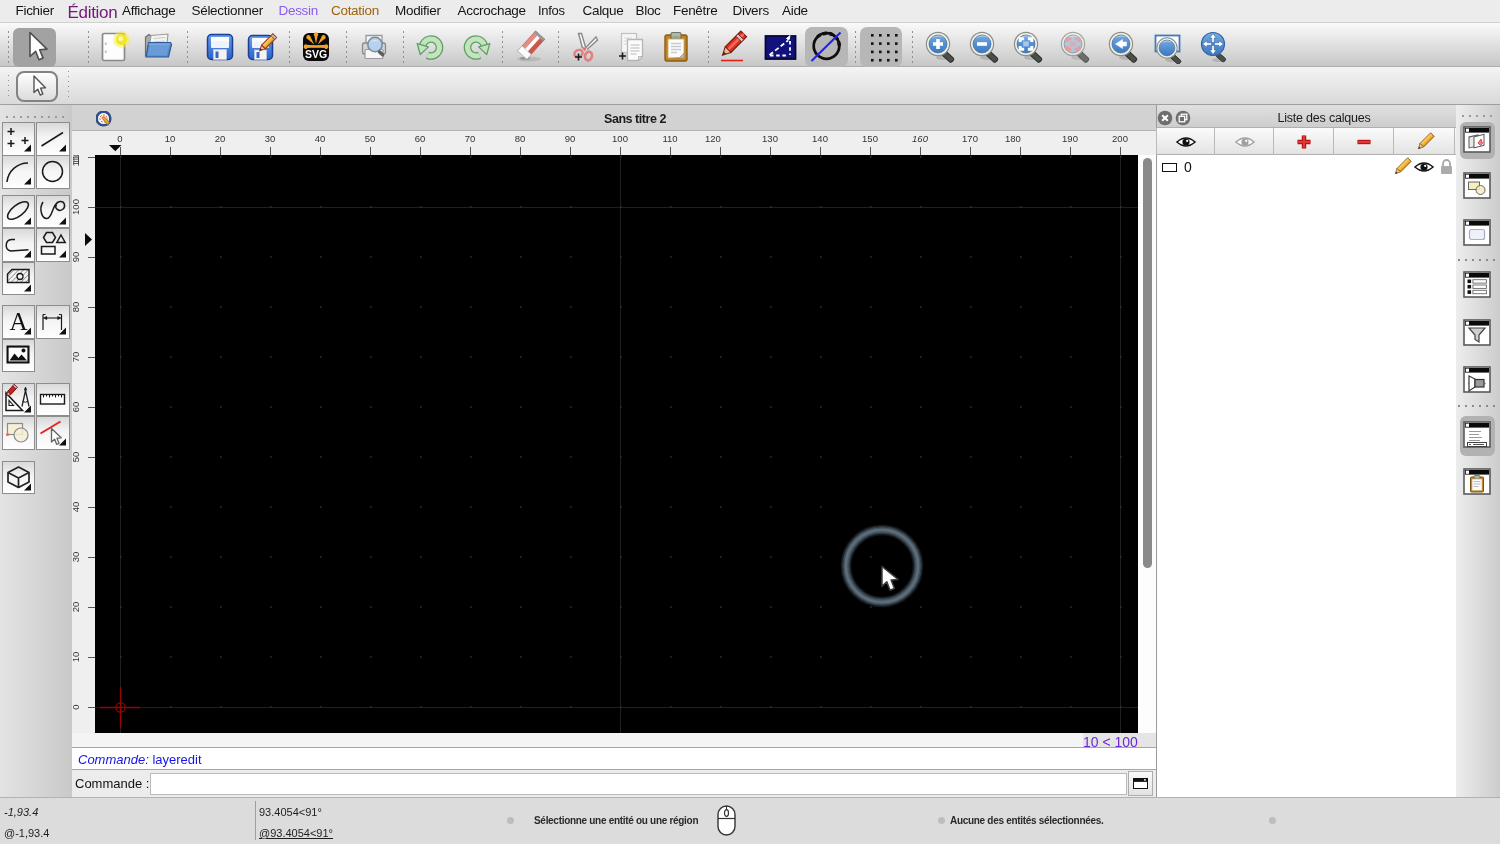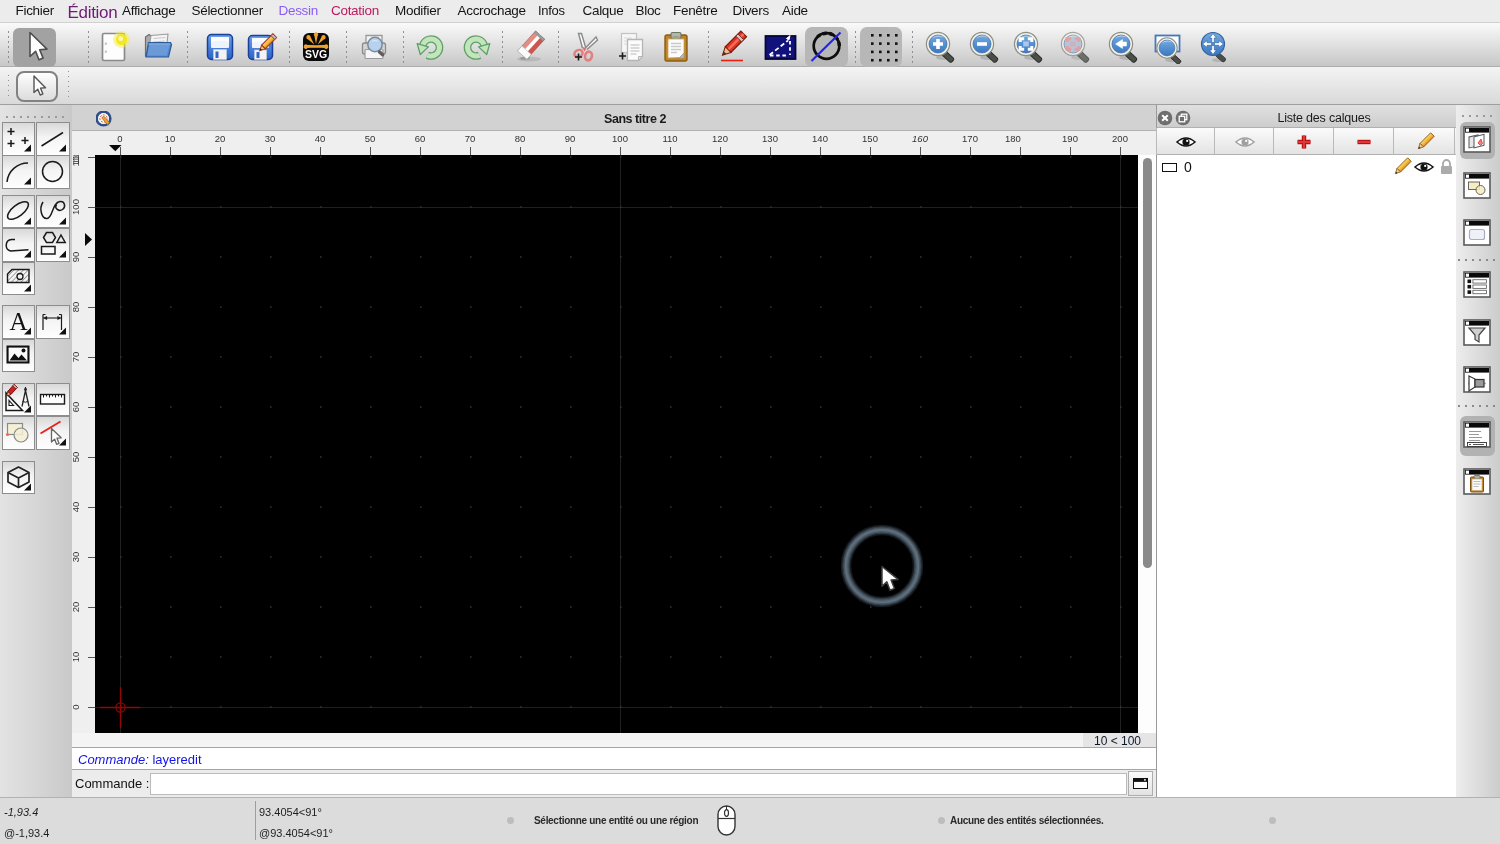--- a/index.html
+++ b/index.html
@@ -6,21 +6,21 @@
 body{font-family:"Liberation Sans",sans-serif;background:#ececec;position:relative;}
 .abs{position:absolute;}
 </style></head>
 <body>
 <div class="abs" style="left:0;top:0;width:1500px;height:22px;background:#ececec;">
     <span class="abs" style="left:15.5px;top:3px;font-size:13.5px;color:#141414;letter-spacing:-0.3px;">Fichier</span>
     <span class="abs" style="left:67.5px;top:3px;font-size:17px;color:#701a75;letter-spacing:-0.3px;">Édition</span>
     <span class="abs" style="left:122px;top:3px;font-size:13.5px;color:#141414;letter-spacing:-0.3px;">Affichage</span>
     <span class="abs" style="left:191.5px;top:3px;font-size:13.5px;color:#141414;letter-spacing:-0.3px;">Sélectionner</span>
     <span class="abs" style="left:278.5px;top:3px;font-size:13.5px;color:#8b5cf6;letter-spacing:-0.3px;">Dessin</span>
-    <span class="abs" style="left:331px;top:3px;font-size:13.5px;color:#be185d;letter-spacing:-0.3px;">Cotation</span>
+    <span class="abs" style="left:331px;top:3px;font-size:13.5px;color:#a16207;letter-spacing:-0.3px;">Cotation</span>
     <span class="abs" style="left:395px;top:3px;font-size:13.5px;color:#141414;letter-spacing:-0.3px;">Modifier</span>
     <span class="abs" style="left:457.5px;top:3px;font-size:13.5px;color:#141414;letter-spacing:-0.3px;">Accrochage</span>
     <span class="abs" style="left:538px;top:3px;font-size:13px;color:#141414;letter-spacing:-0.3px;">Infos</span>
     <span class="abs" style="left:582.5px;top:3px;font-size:13.5px;color:#141414;letter-spacing:-0.3px;">Calque</span>
     <span class="abs" style="left:635.5px;top:3px;font-size:13.5px;color:#141414;letter-spacing:-0.3px;">Bloc</span>
     <span class="abs" style="left:673px;top:3px;font-size:13.5px;color:#141414;letter-spacing:-0.3px;">Fenêtre</span>
     <span class="abs" style="left:732.5px;top:3px;font-size:13.5px;color:#141414;letter-spacing:-0.3px;">Divers</span>
     <span class="abs" style="left:782px;top:3px;font-size:13.5px;color:#141414;letter-spacing:-0.3px;">Aide</span>
   </div>
 <div class="abs" style="left:0;top:22px;width:1500px;height:45px;background:linear-gradient(to bottom,#fafafa,#dedede 55%,#c7c7c7);border-top:1px solid #d0d0d0;border-bottom:1px solid #adadad;">
@@ -474,21 +474,21 @@
 <div class="abs" style="left:455px;top:133px;width:30px;text-align:center;font-size:9.5px;color:#333;">70</div>
 <div class="abs" style="left:470px;top:147px;width:1px;height:8px;background:#555;"></div>
 <div class="abs" style="left:505px;top:133px;width:30px;text-align:center;font-size:9.5px;color:#333;">80</div>
 <div class="abs" style="left:520px;top:147px;width:1px;height:8px;background:#555;"></div>
 <div class="abs" style="left:555px;top:133px;width:30px;text-align:center;font-size:9.5px;color:#333;">90</div>
 <div class="abs" style="left:570px;top:147px;width:1px;height:8px;background:#555;"></div>
 <div class="abs" style="left:605px;top:133px;width:30px;text-align:center;font-size:9.5px;color:#333;">100</div>
 <div class="abs" style="left:620px;top:147px;width:1px;height:8px;background:#555;"></div>
 <div class="abs" style="left:655px;top:133px;width:30px;text-align:center;font-size:9.5px;color:#333;">110</div>
 <div class="abs" style="left:670px;top:147px;width:1px;height:8px;background:#555;"></div>
-<div class="abs" style="left:705px;top:133px;width:30px;text-align:center;font-size:9.5px;color:#333;">120</div>
+<div class="abs" style="left:705px;top:133px;width:30px;text-align:left;font-size:9.5px;color:#333;">120</div>
 <div class="abs" style="left:720px;top:147px;width:1px;height:8px;background:#555;"></div>
 <div class="abs" style="left:755px;top:133px;width:30px;text-align:center;font-size:9.5px;color:#333;">130</div>
 <div class="abs" style="left:770px;top:147px;width:1px;height:8px;background:#555;"></div>
 <div class="abs" style="left:805px;top:133px;width:30px;text-align:center;font-size:9.5px;color:#333;">140</div>
 <div class="abs" style="left:820px;top:147px;width:1px;height:8px;background:#555;"></div>
 <div class="abs" style="left:855px;top:133px;width:30px;text-align:center;font-size:9.5px;color:#333;">150</div>
 <div class="abs" style="left:870px;top:147px;width:1px;height:8px;background:#555;"></div>
 <div class="abs" style="left:905px;top:133px;width:30px;text-align:center;font-size:9.5px;color:#333;font-style:italic;">160</div>
 <div class="abs" style="left:920px;top:147px;width:1px;height:8px;background:#555;"></div>
 <div class="abs" style="left:955px;top:133px;width:30px;text-align:center;font-size:9.5px;color:#333;">170</div>
@@ -550,21 +550,21 @@
 <circle cx="787" cy="411" r="36" stroke="#49565f" stroke-width="5"></circle>
 <circle cx="787" cy="411" r="36" stroke="#586876" stroke-width="2.6"></circle>
 <circle cx="787" cy="411" r="36.5" stroke="#617181" stroke-width="1.1"></circle>
 </g>
 <path d="M787,411.5 L787,431.3 L791.8,426.7 L795.1,435.2 L799.4,433.4 L796.1,425 L803,424.4 Z" fill="#fdfdfd" stroke="#3f3f3f" stroke-width="1.5" stroke-linejoin="round"></path>
 </svg>
 <div class="abs" style="left:1138px;top:155px;width:18px;height:578px;background:#fdfdfd;"></div>
 <div class="abs" style="left:1142.5px;top:158px;width:9.5px;height:410px;border-radius:5px;background:#8a8a8a;"></div>
 <div class="abs" style="left:72px;top:733px;width:1084px;height:14px;background:#f4f4f4;"></div>
 <div class="abs" style="left:1083px;top:733px;width:73px;height:14px;background:#e5e5e5;"></div>
-<div class="abs" style="left:1083px;top:733.5px;width:69px;text-align:center;font-size:12px;color:#0f172a;">10 &lt; 100</div>
+<div class="abs" style="left:1083px;top:733.5px;width:69px;text-align:left;font-size:14px;color:#6d28d9;">10 &lt; 100</div>
 <div class="abs" style="left:72px;top:747px;width:1084px;height:23px;background:#fff;border-top:1px solid #a5a5a5;border-bottom:1px solid #a5a5a5;">
     <span class="abs" style="left:6px;top:3.5px;font-size:13px;color:#1414e6;"><i>Commande:</i> layeredit</span>
   </div>
 <div class="abs" style="left:72px;top:770px;width:1084px;height:27px;background:#ececec;"></div>
 <div class="abs" style="left:75px;top:776px;font-size:13px;color:#111;">Commande :</div>
 <div class="abs" style="left:150px;top:772.5px;width:977px;height:22px;background:#fff;border:1px solid #bbb;"></div>
 <div class="abs" style="left:1128px;top:771px;width:25px;height:25px;background:linear-gradient(#fafafa,#e2e2e2);border:1px solid #adadad;"></div>
 <svg width="15" height="11" viewBox="0 0 15 11" style="position:absolute;left:1133px;top:778px;">
     <rect x="0.5" y="0.5" width="14" height="10" fill="#fff" stroke="#111" stroke-width="1"></rect>
     <rect x="0.5" y="0.5" width="14" height="3.4" fill="#111"></rect>
@@ -733,21 +733,21 @@
       </g>
     </g>
   </svg>
 <div class="abs" style="left:1458px;top:258.5px;width:40px;height:2px;background-image:repeating-linear-gradient(to right,#8a8a8a 0 2px,transparent 2px 7px);"></div>
 <div class="abs" style="left:1458px;top:405px;width:40px;height:2px;background-image:repeating-linear-gradient(to right,#8a8a8a 0 2px,transparent 2px 7px);"></div>
 <div class="abs" style="left:0;top:797px;width:1500px;height:47px;background:#dcdcdc;border-top:1px solid #b2b2b2;"></div>
 <div class="abs" style="left:4px;top:806px;font-size:11px;color:#1e1e1e;font-style:italic;">-1,93.4</div>
 <div class="abs" style="left:4px;top:827px;font-size:11px;color:#1e1e1e;">@-1,93.4</div>
 <div class="abs" style="left:255px;top:801px;width:1px;height:39px;background:#9e9e9e;"></div>
 <div class="abs" style="left:259px;top:806px;font-size:11px;color:#1e1e1e;">93.4054&lt;91°</div>
-<div class="abs" style="left:259px;top:827px;font-size:11px;color:#1e1e1e;">@93.4054&lt;91°</div>
+<div class="abs" style="left:259px;top:827px;font-size:11px;color:#1e1e1e;text-decoration:underline;">@93.4054&lt;91°</div>
 <div class="abs" style="left:507px;top:817px;width:7px;height:7px;border-radius:50%;background:#bdbdbd;"></div>
 <div class="abs" style="left:534px;top:815px;font-size:10px;font-weight:bold;letter-spacing:-0.3px;color:#2a2a2a;">Sélectionne une entité ou une région</div>
 <svg width="20" height="32" viewBox="0 0 20 32" style="position:absolute;left:717px;top:805px;">
     <rect x="1" y="1" width="17" height="29" rx="8.5" fill="#fff" stroke="#333" stroke-width="1.4"></rect>
 <path d="M1,13.5 h17" stroke="#333" stroke-width="1.2"></path>
     <path d="M9.5,1 v5" stroke="#333" stroke-width="1"></path>
 <ellipse cx="9.5" cy="8" rx="2" ry="3.4" fill="#fff" stroke="#333" stroke-width="1.2"></ellipse>
   </svg>
 <div class="abs" style="left:938px;top:817px;width:7px;height:7px;border-radius:50%;background:#bdbdbd;"></div>
 <div class="abs" style="left:950px;top:815px;font-size:10px;font-weight:bold;letter-spacing:-0.3px;color:#2a2a2a;">Aucune des entités sélectionnées.</div>

